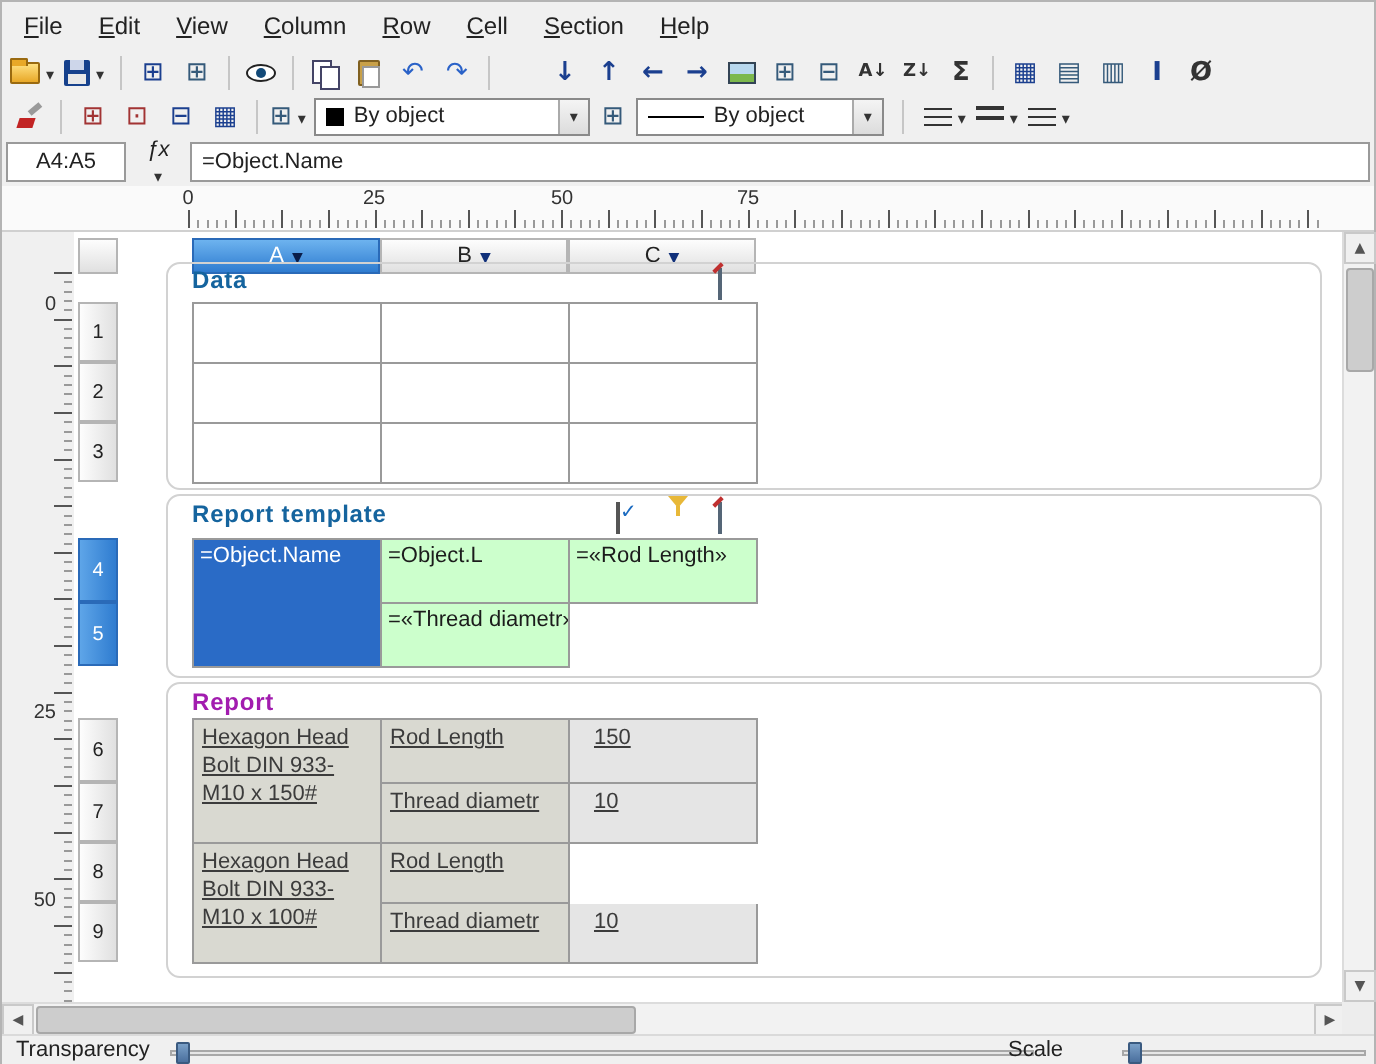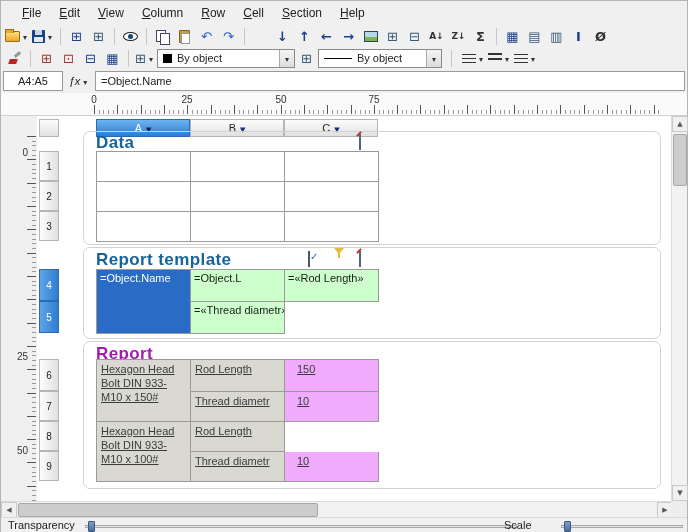--- a/index.html
+++ b/index.html
@@ -2,21 +2,21 @@
 <html><head>
 <meta charset="utf-8">
 <style>
   * { box-sizing: border-box; margin: 0; padding: 0; }
   html,body { width:688px; height:532px; }
   body { font-family:"Liberation Sans",sans-serif; font-size:12px; background:#f0f0f0; color:#222;
          position:relative; overflow:hidden; user-select:none; }
   .app { position:absolute; inset:0; border:1px solid #b4b4b4; background:#f0f0f0; }
 
   
-  .menubar { position:absolute; left:0; top:0; width:100%; height:24px; display:flex; align-items:center; padding-left:12px; }
+  .menubar { position:absolute; left:0; top:0; width:100%; height:24px; display:flex; align-items:center; padding-left:2px; }
   .menu-item { padding:3px 9px; font-size:12px; }
 
   
   .toolbar { position:absolute; left:0; width:100%; height:22px; display:flex; align-items:center; padding-left:3px; gap:1px; }
   .tb1 { top:24px; } .tb2 { top:46px; }
   .tsep { width:1px; height:17px; background:#c6c6c6; margin:0 4px; flex:none; }
   .tbtn { height:20px; min-width:21px; display:flex; align-items:center; justify-content:center; gap:1px; flex:none; padding:0 1px; }
   .g { font-family:"DejaVu Sans",sans-serif; font-size:13px; line-height:1; }
   .g-sm { font-size:9px; font-weight:bold; }
   .c-navy { color:#1b3f8f; } .c-blue { color:#2a62c8; } .c-red { color:#a23434; } .c-dark { color:#333; } .c-teal { color:#355a7a; }
@@ -45,21 +45,21 @@
   .swatch-square { width:9px; height:9px; background:#000; flex:none; }
   .swatch-line { width:28px; height:1px; background:#000; flex:none; }
 
   
   .combo { height:19px; background:#fff; border:1px solid #8a8a8a; display:flex; align-items:center; padding-left:5px; gap:5px; font-size:11px; flex:none; }
   .combo .cbtn { margin-left:auto; width:15px; height:17px; background:linear-gradient(#f4f4f4,#dcdcdc); border-left:1px solid #aaa; display:flex; align-items:center; justify-content:center; }
 
   
   .formulabar { position:absolute; left:0; top:68px; width:100%; height:24px; display:flex; align-items:center; padding:0 2px; gap:2px; }
   .cellref { width:60px; height:20px; background:#fff; border:1px solid #9a9a9a; display:flex; align-items:center; justify-content:center; font-size:11px; }
-  .fxbtn { width:28px; height:20px; display:flex; align-items:center; justify-content:center; font-size:11px; font-style:italic; gap:1px; }
+  .fxbtn { width:28px; height:20px; display:flex; align-items:center; justify-content:center; font-size:11px; font-style:italic; gap:1px;flex-direction:column; }
   .formula-input { flex:1; height:20px; background:#fff; border:1px solid #9a9a9a; font-size:11px; display:flex; align-items:center; padding-left:5px; }
 
   
   .ruler-h { position:absolute; left:0; top:92px; width:100%; height:23px; background:#fafafa; border-bottom:1px solid #d0d0d0; }
   .ruler-h .num { position:absolute; top:1px; font-size:10px; color:#333; transform:translateX(-50%); }
   .ruler-h .ticks { position:absolute; left:93px; width:567px; bottom:1px; height:9px;
     background-image:
       repeating-linear-gradient(to right,#555 0 1px,transparent 1px 23.32px),
       repeating-linear-gradient(to right,#999 0 1px,transparent 1px 4.664px);
     background-size:100% 9px,100% 4px; background-position:left bottom,left bottom; background-repeat:no-repeat; }
@@ -76,42 +76,42 @@
   .corner-box { position:absolute; left:2px; top:3px; width:20px; height:18px; background:linear-gradient(#fdfdfd,#e0e0e0); border:1px solid #b5b5b5; }
   .col-h { position:absolute; top:3px; height:18px; width:94px; background:linear-gradient(#fdfdfd,#e0e0e0); border:1px solid #b5b5b5;
            display:flex; align-items:center; justify-content:center; font-size:11px; gap:4px; }
   .col-h .tri::after { content:"▼"; font-family:"DejaVu Sans",sans-serif; font-size:7px; color:#10307a; }
   .col-h.sel { background:linear-gradient(#6db3ef,#2f7cd0); border-color:#2a6ab8; color:#fff; }
   .row-h { position:absolute; left:2px; width:20px; background:linear-gradient(90deg,#fdfdfd,#e0e0e0); border:1px solid #b5b5b5;
            display:flex; align-items:center; justify-content:center; font-size:10px; }
   .row-h.sel { background:linear-gradient(90deg,#5ea5e8,#2f7cd0); border-color:#2a6ab8; color:#fff; }
 
   .frame { position:absolute; left:46px; width:578px; border:1px solid #d2d2d2; border-radius:7px; }
-  .sec-title { position:absolute; font-size:17px; font-weight:bold; letter-spacing:.4px; }
+  .sec-title { position:absolute; font-size:12px; font-weight:bold; letter-spacing:.4px; }
   .t-blue { color:#15649e; } .t-dark { color:#a21caf; }
 
   .ico-check { width:11px; height:11px; border:1px solid #555; background:#fff; position:relative; }
   .ico-check::after { content:"✓"; position:absolute; left:1px; top:-1px; font:bold 10px/11px "DejaVu Sans",sans-serif; color:#1a6ac0; }
   .ico-funnel { width:0; height:0; border-left:5px solid transparent; border-right:5px solid transparent; border-top:6px solid #e8b838; position:relative; }
   .ico-funnel::after { content:""; position:absolute; left:-1px; top:-1px; width:2px; height:5px; background:#e8b838; }
   .ico-sheet { width:13px; height:11px; border:1px solid #567; background-color:#fff;
     background-image:repeating-linear-gradient(to bottom,transparent 0 2px,#9ab 2px 3px); position:relative; }
   .ico-sheet::after { content:""; position:absolute; right:-2px; top:-2px; width:6px; height:2px; background:#c03030; transform:rotate(-45deg); }
 
   .tbl { position:absolute; left:59px; display:grid; grid-template-columns:94px 94px 94px; border-top:1px solid #9a9a9a; border-left:1px solid #9a9a9a; }
   .tbl .cell { border-right:1px solid #9a9a9a; border-bottom:1px solid #9a9a9a; overflow:hidden; white-space:nowrap; font-size:11px; padding:2px 3px; }
   .data-tbl { top:35px; grid-template-rows:30px 30px 30px; }
   .data-tbl .cell { background:#fff; }
   .tpl-tbl { top:153px; grid-template-rows:32px 32px; }
   .tpl-tbl .cell { background:#ccffcc; color:#1c1c1c; }
   .tpl-tbl .cell-name { grid-row:1/3; grid-column:1; background:#2a6bc6; color:#fff; }
   .rep-tbl { top:243px; grid-template-rows:32px 30px 30px 30px; }
   .rep-tbl .cell { font-size:11px; color:#3c3c3c; padding:3px 4px;text-decoration:underline; }
   .rep-tbl .lab { background:#d9d9d1; }
-  .rep-tbl .val { background:#f0abfc;padding-left:12px; }
+  .rep-tbl .val { background:#e5e5e5;padding-left:12px; }
   .rep-tbl .obj { background:#d9d9d1; white-space:normal; line-height:1.25; grid-column:1; }
   .obj1 { grid-row:1/3; } .obj2 { grid-row:3/5; }
 
   
   .vscroll { position:absolute; right:0; top:115px; width:16px; height:385px; background:#f2f2f2; border-left:1px solid #dcdcdc; }
   .hscroll { position:absolute; left:0; top:500px; width:672px; height:16px; background:#f2f2f2; border-top:1px solid #dcdcdc; }
   .sbtn { position:absolute; width:16px; height:16px; background:#f0f0f0; border:1px solid #c9c9c9; display:flex; align-items:center; justify-content:center; }
   .sbtn::after { font-family:"DejaVu Sans",sans-serif; font-size:7px; color:#555; }
   .sb-up::after { content:"▲"; } .sb-down::after { content:"▼"; } .sb-left::after { content:"◀"; } .sb-right::after { content:"▶"; }
   .thumb-v { position:absolute; left:1px; width:14px; background:#cdcdcd; border:1px solid #a8a8a8; border-radius:2px; }

